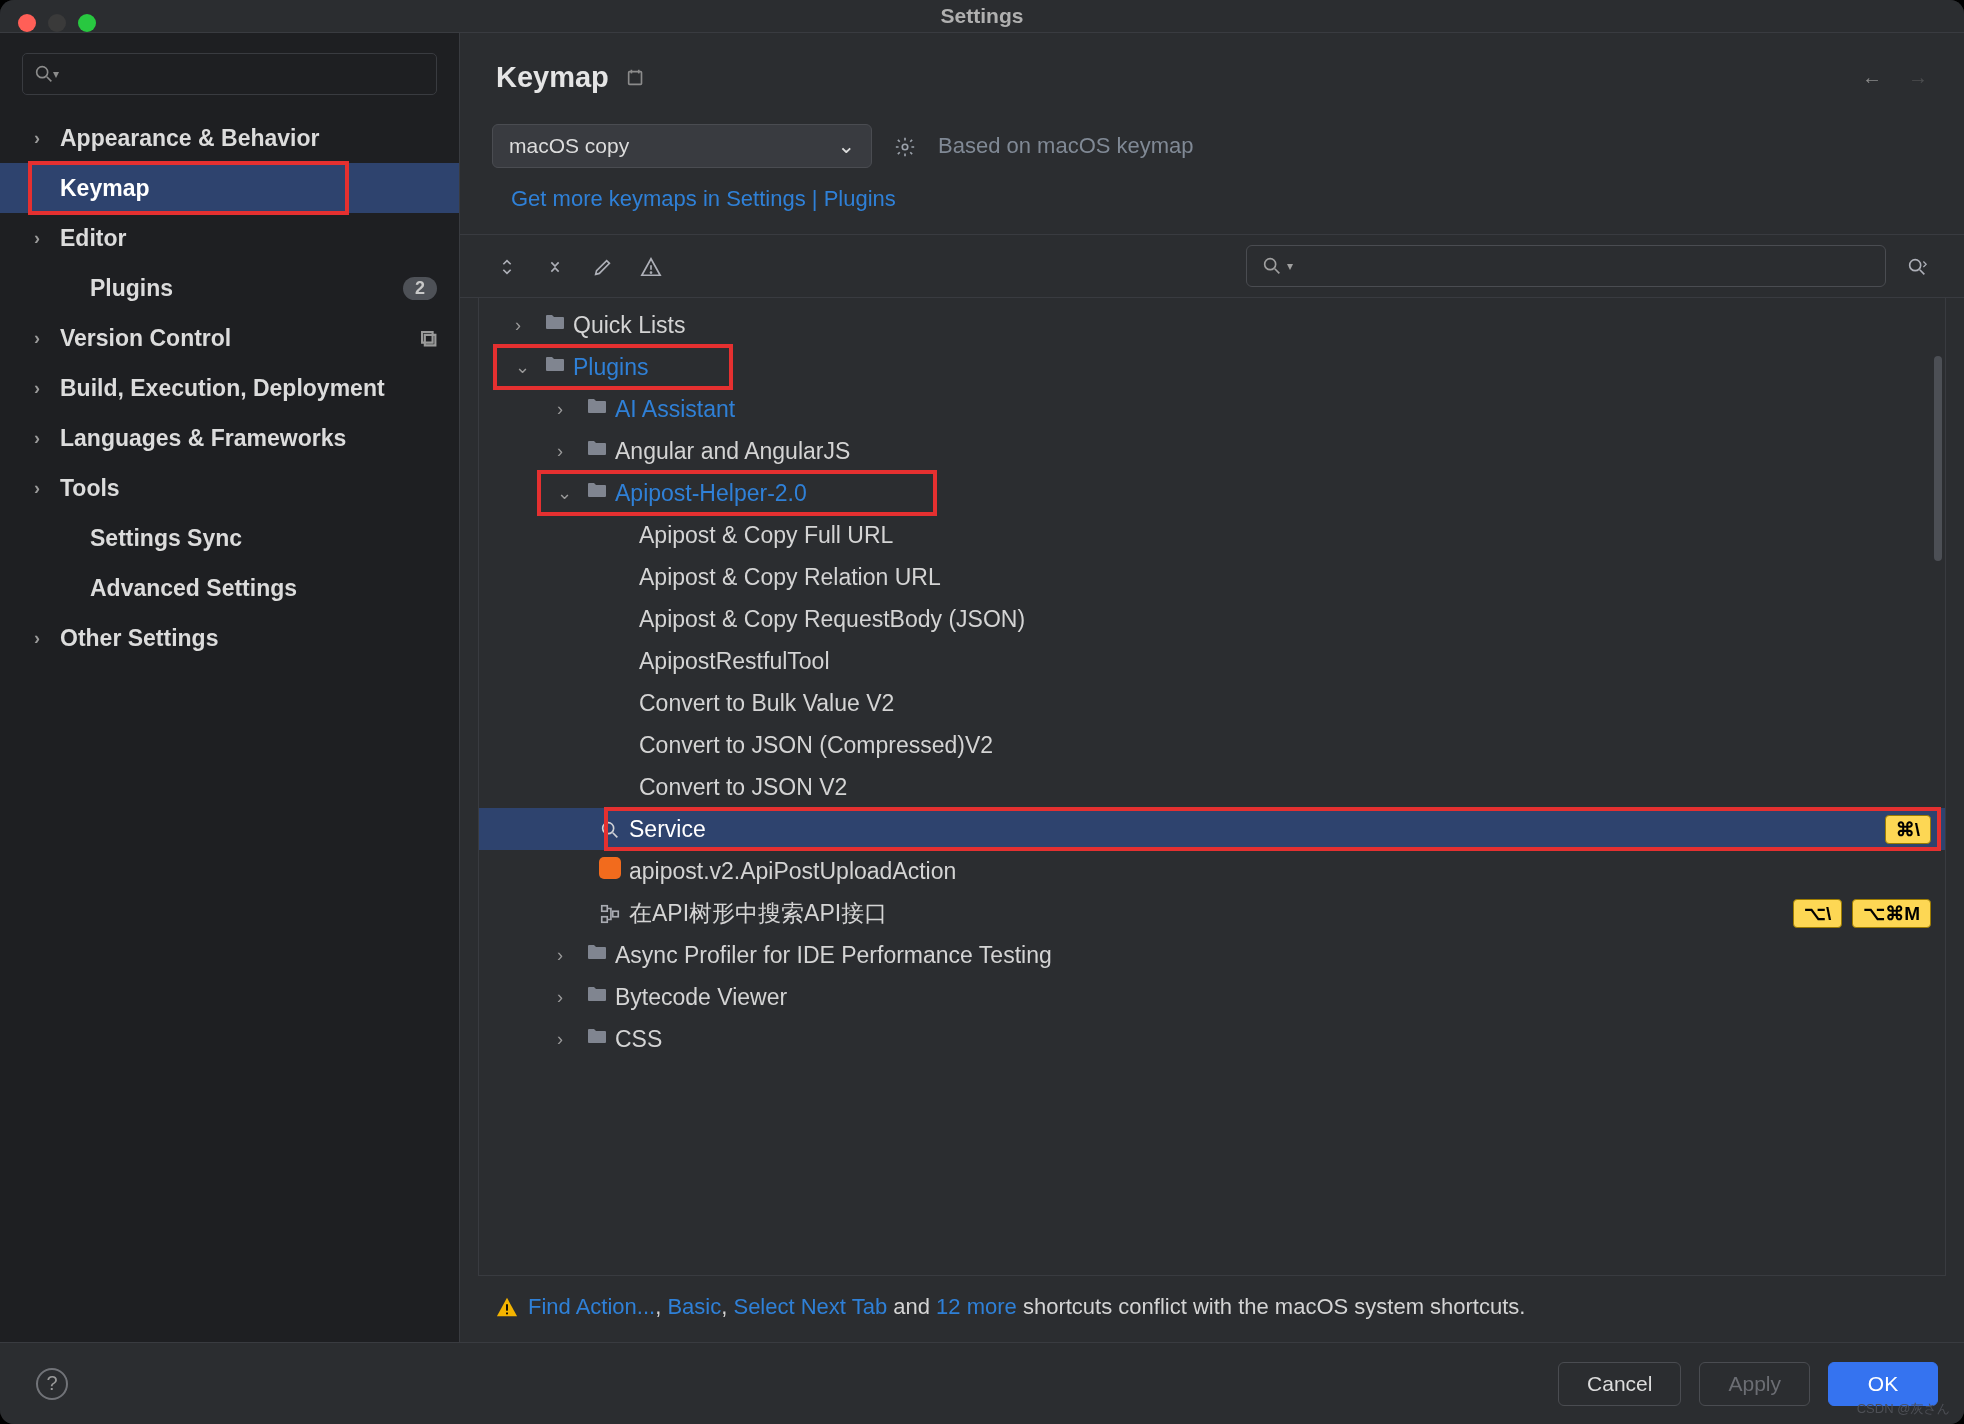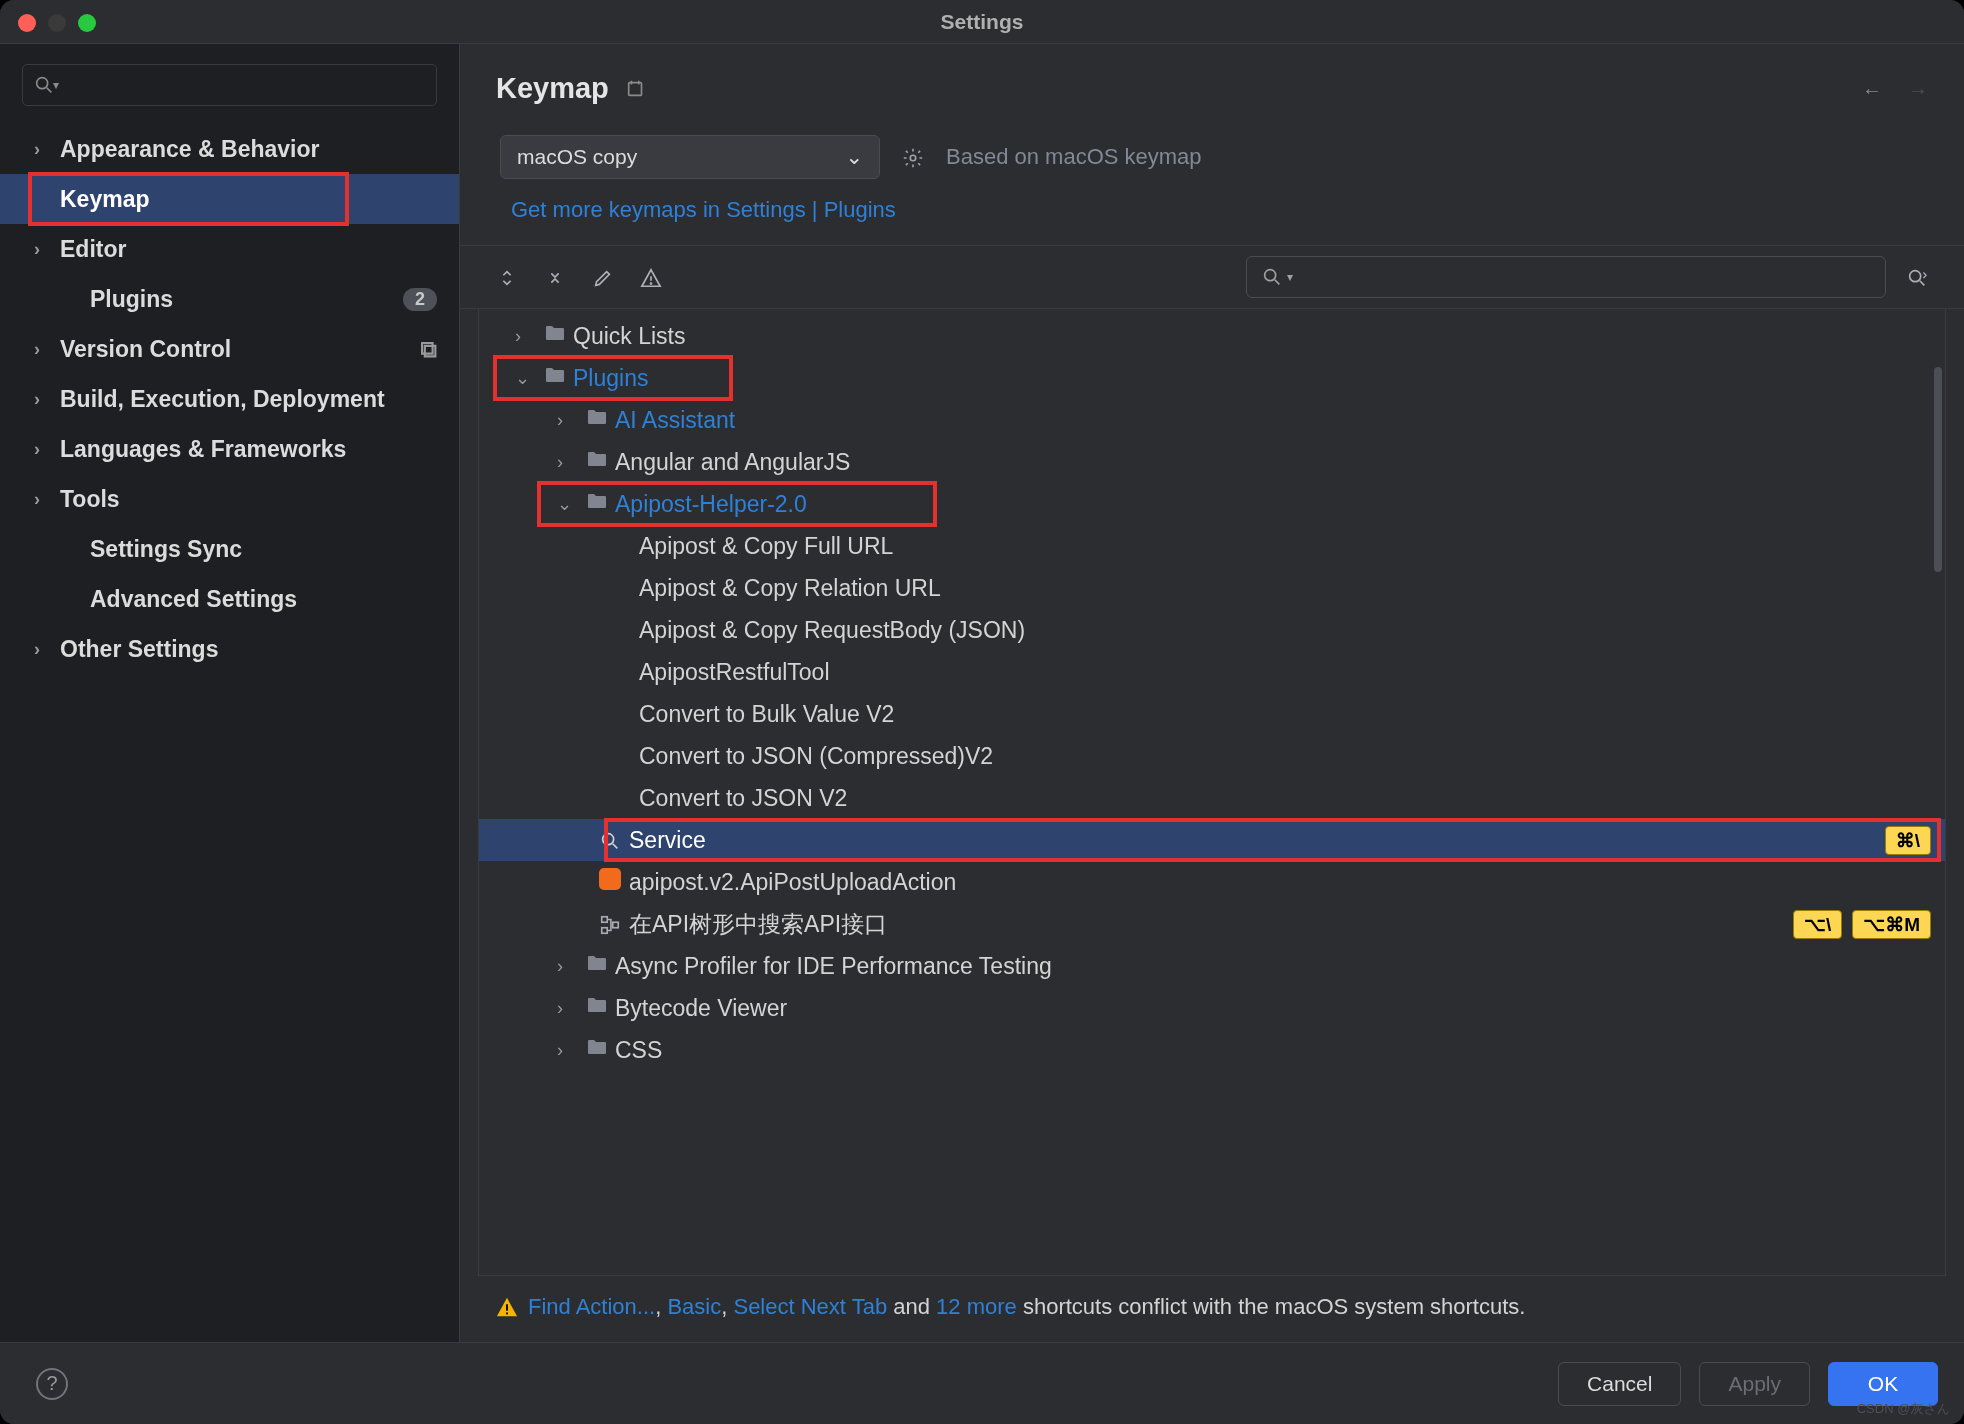--- a/index.html
+++ b/index.html
@@ -24,21 +24,21 @@
   }
 
   .window {
     width:1964px; height:1424px; background:var(--bg-darker);
     display:flex; flex-direction:column; border-radius:14px;
     overflow:hidden; position:relative;
   }
 
   
   .titlebar {
-    height:44px; background:#3c3f41; background:var(--bg);
+    height:33px; background:#3c3f41; background:var(--bg);
     display:flex; align-items:center; justify-content:center;
     border-bottom:1px solid var(--border); position:relative;
     flex-shrink:0;
   }
   .traffic { position:absolute; left:18px; top:14px; display:flex; gap:12px; }
   .traffic span { width:18px; height:18px; border-radius:50%; }
   .tl-red { background:#ff5f57; }
   .tl-yellow { background:#3a3a3a; }
   .tl-green { background:#28c840; }
   .titlebar-title { font-size:21px; font-weight:600; color:#b0b0b0; }
@@ -85,21 +85,21 @@
   .header {
     display:flex; align-items:center; padding:28px 36px 6px 36px;
     gap:16px;
   }
   .header h1 { margin:0; font-size:29px; font-weight:700; color:#e5e5e5;}
   .header .reset { color:#8b8b8b;}
   .header .navarrows { margin-left:auto; display:flex; gap:26px; color:#8b8b8b;}
   .header .navarrows span:last-child { opacity:.35;}
 
   .row1 {
-    display:flex; align-items:center; gap:22px; padding:24px 36px 8px 40px;
+    display:flex; align-items:center; gap:22px; padding:24px 36px 8px 32px;
   }
   .kb-select {
     width:380px; height:44px; background:#393b40; border:1px solid #4a4c51;
     border-radius:6px; display:flex; align-items:center; padding:0 16px;
     color:#dcdcdc; justify-content:space-between; font-size:21px;
   }
   .gear { color:#9ca2ab;}
   .based { color:#808995; font-size:22px;}
   .linkline { padding:10px 36px 22px 36px; color:var(--link); font-size:22px; }
   .linkline a { color:var(--link); text-decoration:none;margin-left:15px; }

